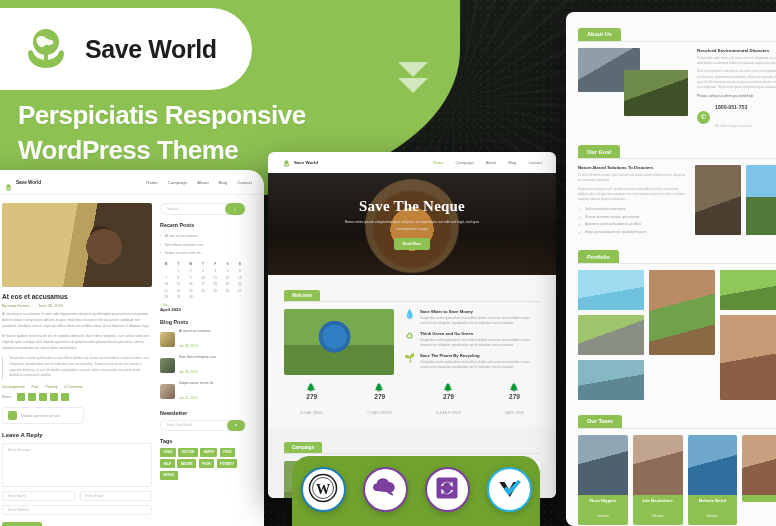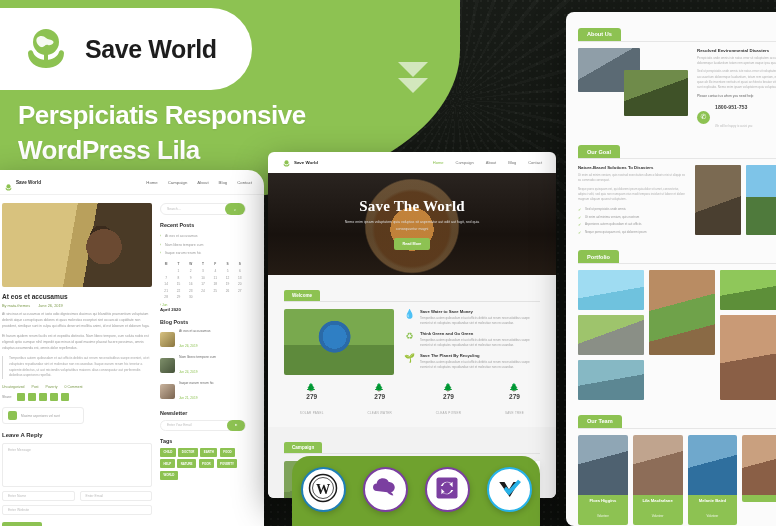--- a/index.html
+++ b/index.html
@@ -276,21 +276,21 @@
         <path d="M19 17c3-3 7-2 9 0s5 1 7 3-2 5-5 4-4 3-7 2-6-6-4-9z" fill="#fff" opacity=".92"></path>
         <rect x="26" y="33" width="4" height="7" fill="#8dc252"></rect>
         <path d="M10 32c0 9 8 15 18 15s18-6 18-15c0-3-4-4-5-1-1 4-6 8-13 8s-12-4-13-8c-1-3-5-2-5 1z" fill="#8dc252"></path>
       </svg>
     </span>
     <span class="logo-text">Save World</span>
   </div>
 
   <div class="headline">
     <div>Perspiciatis Responsive</div>
-    <div>WordPress Lila</div>
+    <div>WordPress Theme</div>
   </div>
 
   <div class="chevrons">
     <span class="chev"></span>
     <span class="chev"></span>
   </div>
 
   <div class="mock mock-left">
     <div class="ml-nav">
       <div class="ml-logo">
@@ -480,21 +480,21 @@
       <div class="mc-menu">
         <span class="active">Home</span>
         <span>Campaign</span>
         <span>About</span>
         <span>Blog</span>
         <span>Contact</span>
       </div>
     </div>
 
     <div class="mc-hero">
-      <div class="mc-h1">Save The World</div>
+      <div class="mc-h1">Save The Neque</div>
       <div class="mc-sub">Nemo enim ipsam voluptatem quia voluptas sit aspernatur aut odit aut fugit, sed quia consequuntur magni</div>
       <div class="mc-cta">Read More</div>
     </div>
 
     <div class="mc-sec">
       <div class="secbadge">Welcome</div>
       <div class="secline"></div>
       <div class="mc-welcome">
         <div class="mc-wimg"></div>
         <div style="flex:1">

